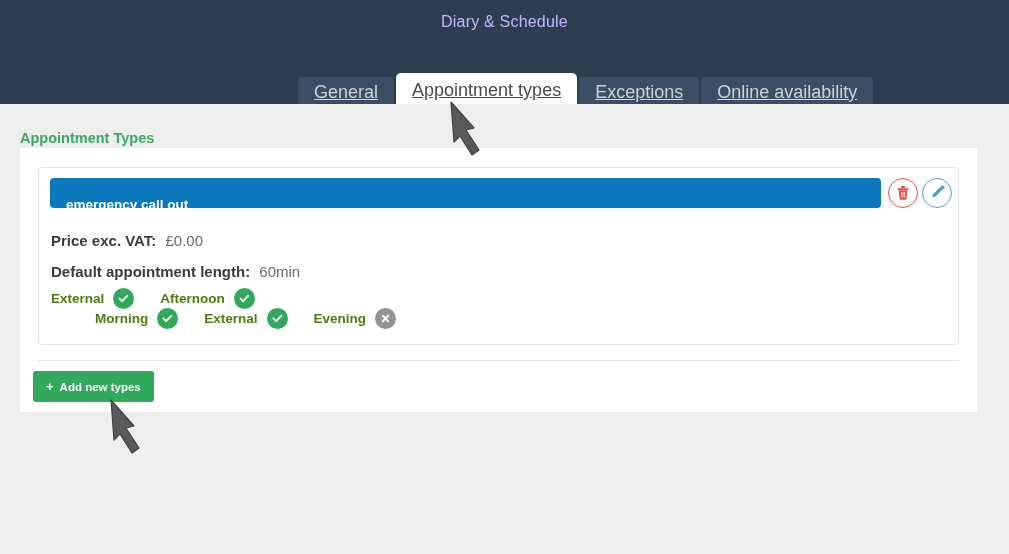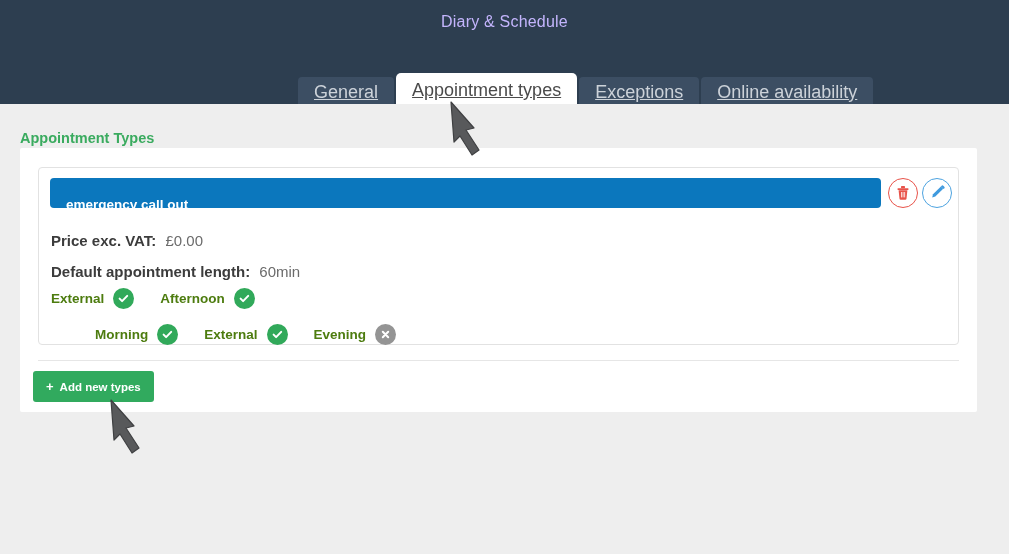--- a/index.html
+++ b/index.html
@@ -157,21 +157,21 @@
   .detail-length { top: 95px; }
 
   .flag-row {
     position: absolute;
     left: 12px;
     display: flex;
     align-items: center;
     white-space: nowrap;
   }
   .flag-row-1 { top: 120px; }
-  .flag-row-2 { top: 156px; padding-left: 44px; }
+  .flag-row-2 { top: 140px; padding-left: 44px; }
   .flag {
     display: flex;
     align-items: center;
     margin-right: 26px;
   }
   .flag-label {
     font-size: 13.5px;
     font-weight: bold;
     color: #4d7c0f;
     margin-right: 9px;

